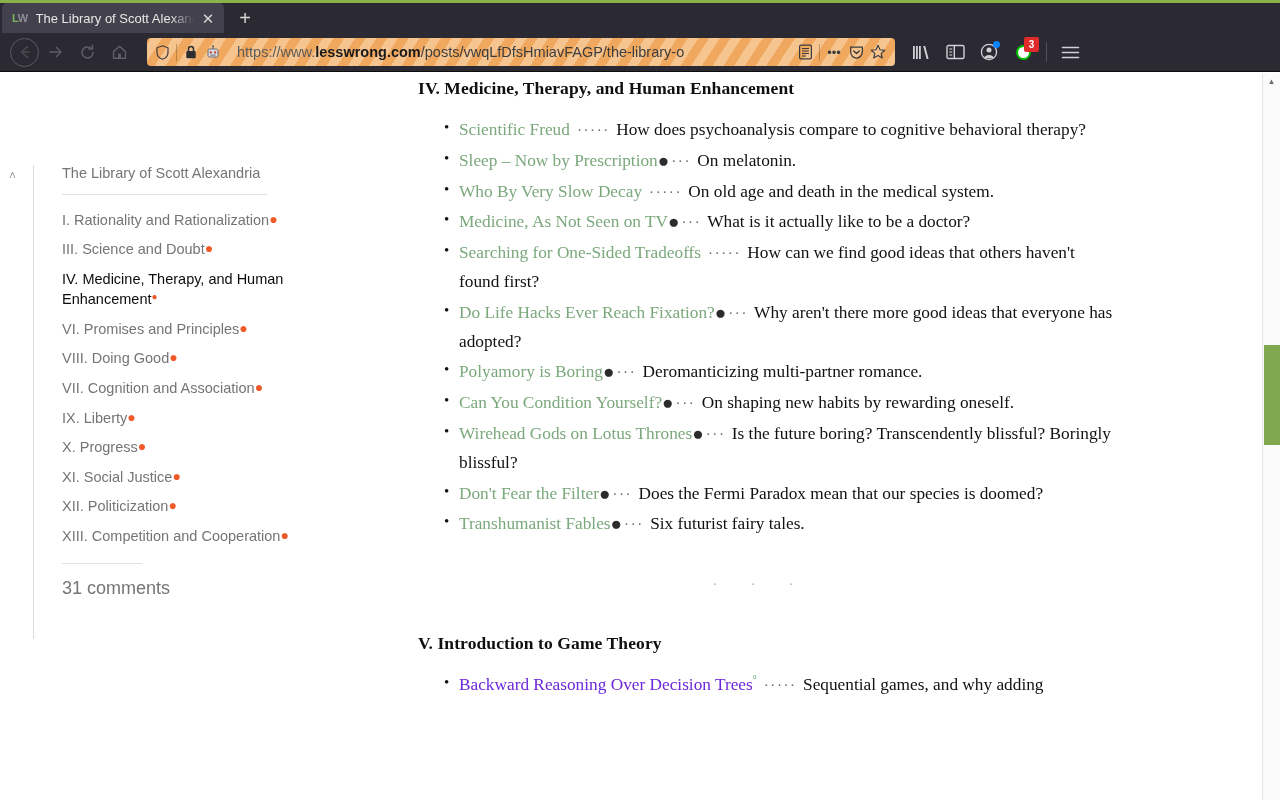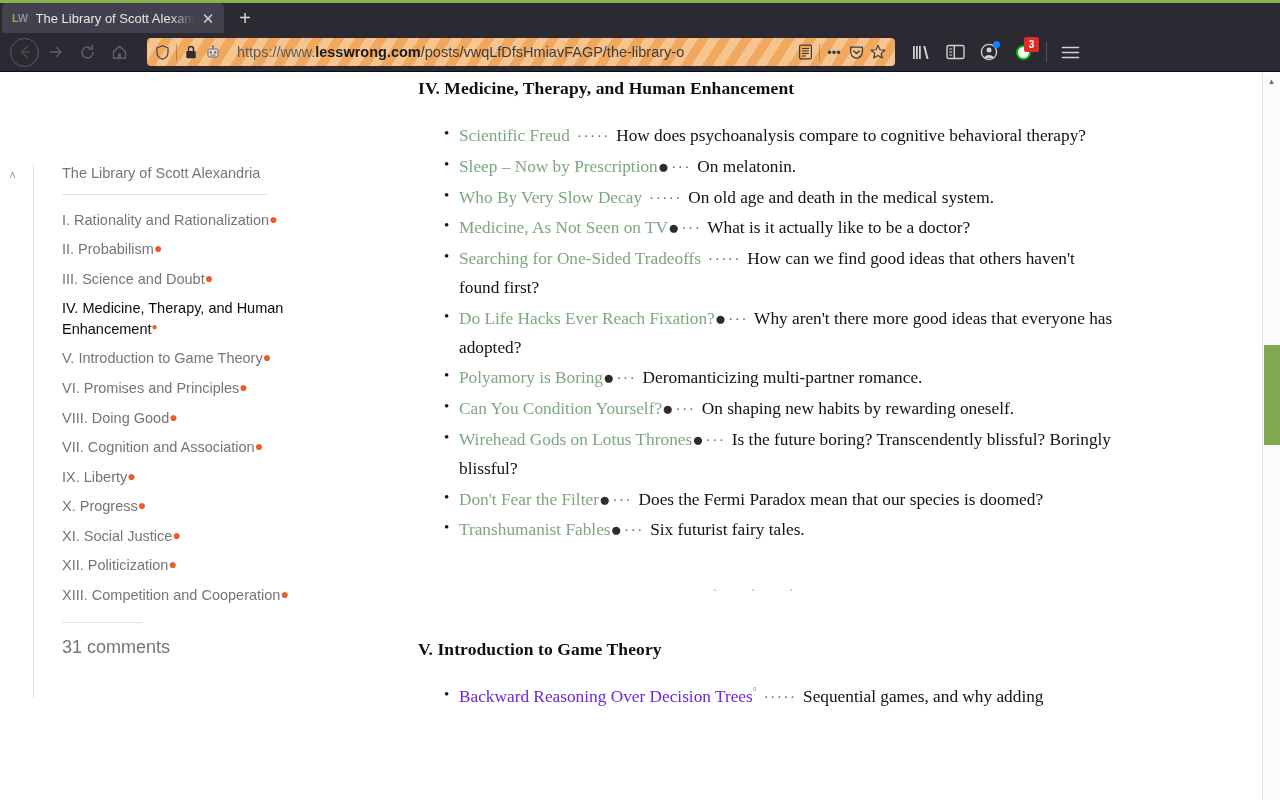--- a/index.html
+++ b/index.html
@@ -247,21 +247,21 @@
   }
   .sec-head {
     font-size: 17.5px;
     font-weight: bold;
     letter-spacing: 0.1px;
     padding-top: 5px;
   }
   .sec-head.second { padding-top: 0; }
   ul.entries {
     list-style: none;
-    margin-top: 23px;
+    margin-top: 17px;
   }
   ul.entries li {
     position: relative;
     padding-left: 41px;
     font-size: 17.3px;
     line-height: 1.665;
     margin-bottom: 2px;
   }
   ul.entries li::before {
     content: "\2022";
@@ -467,24 +467,22 @@
   </div>
 
   <div class="page">
 
     <nav class="toc">
       <span class="toc-chevron">˄</span>
       <div class="toc-title">The Library of Scott Alexandria</div>
       <div class="toc-rule"></div>
       <div id="toc-items">
           <div class="toc-item"><span class="lbl">I. Rationality and Rationalization</span><span class="dot">●</span></div>
-          <div class="toc-item"><span class="lbl">II. Probabilism</span><span class="dot">●</span></div>
           <div class="toc-item"><span class="lbl">III. Science and Doubt</span><span class="dot">●</span></div>
           <div class="toc-item active"><span class="lbl">IV. Medicine, Therapy, and Human Enhancement</span><span class="dot">●</span></div>
-          <div class="toc-item"><span class="lbl">V. Introduction to Game Theory</span><span class="dot">●</span></div>
           <div class="toc-item"><span class="lbl">VI. Promises and Principles</span><span class="dot">●</span></div>
           <div class="toc-item"><span class="lbl">VIII. Doing Good</span><span class="dot">●</span></div>
           <div class="toc-item"><span class="lbl">VII. Cognition and Association</span><span class="dot">●</span></div>
           <div class="toc-item"><span class="lbl">IX. Liberty</span><span class="dot">●</span></div>
           <div class="toc-item"><span class="lbl">X. Progress</span><span class="dot">●</span></div>
           <div class="toc-item"><span class="lbl">XI. Social Justice</span><span class="dot">●</span></div>
           <div class="toc-item"><span class="lbl">XII. Politicization</span><span class="dot">●</span></div>
           <div class="toc-item"><span class="lbl">XIII. Competition and Cooperation</span><span class="dot">●</span></div>
         </div>
       <div class="toc-rule short"></div>

